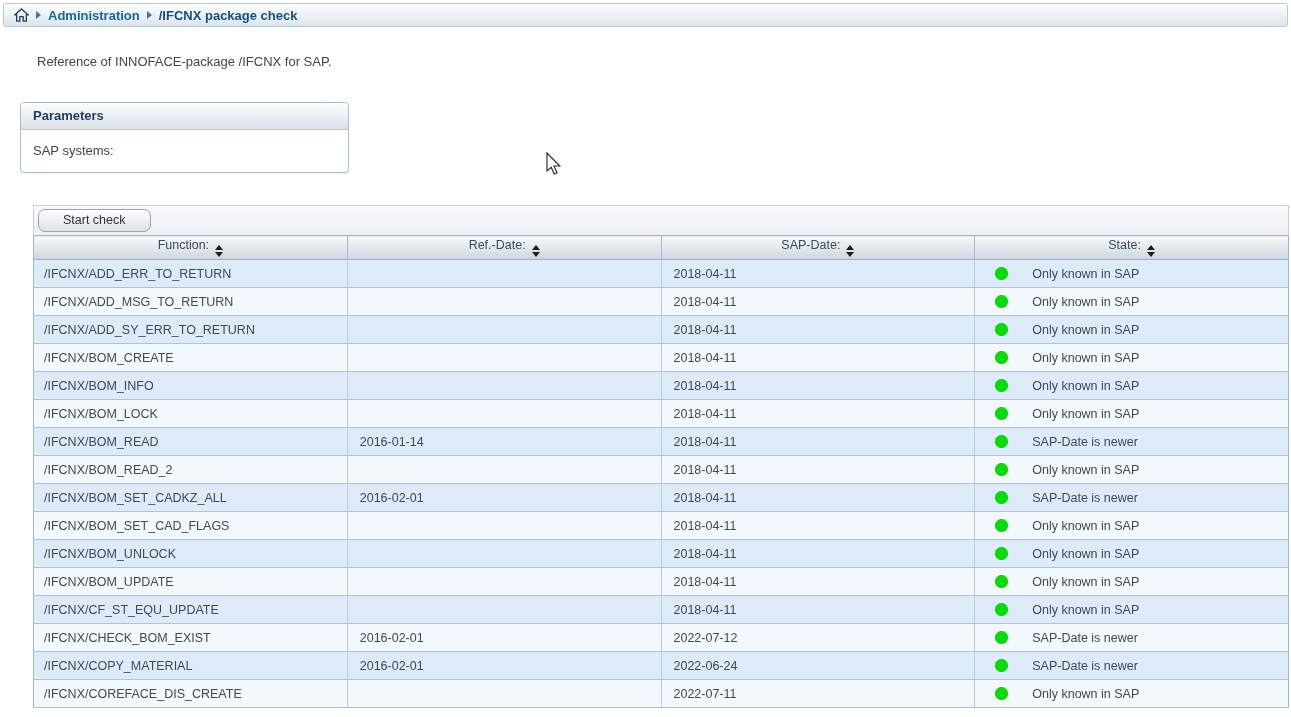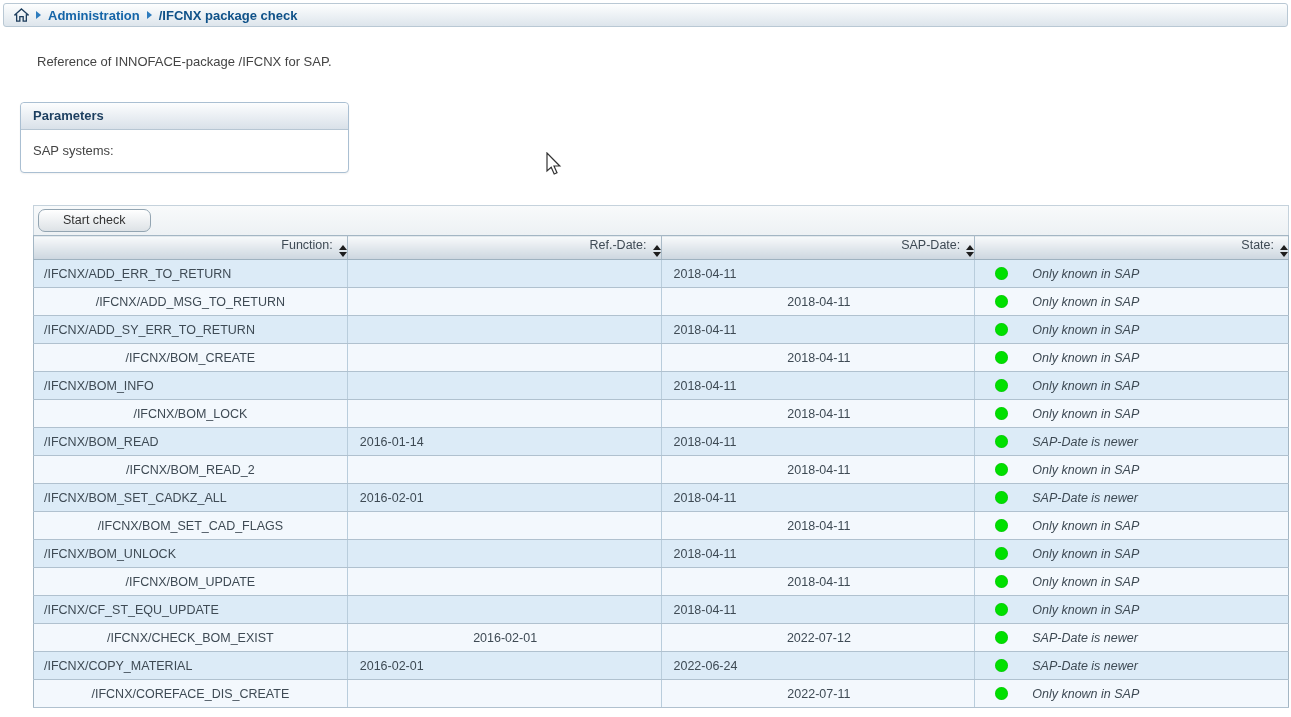--- a/index.html
+++ b/index.html
@@ -38,31 +38,31 @@
 
   
   .grid-wrap { margin:32px 2px 0 33px; }
   .toolbar { border:1px solid #c5d2dc; border-bottom:none; background:linear-gradient(#f8fafb,#edf1f4);
     padding:4px 4px; height:30px; display:flex; align-items:center; }
   .btn { padding:3px 24px 4px; border:1px solid #93a5b2; border-radius:7px;
     background:linear-gradient(#ffffff,#dde2e6); color:#333;
     font:12.5px "Liberation Sans","DejaVu Sans",sans-serif; cursor:pointer; }
   table { width:100%; border-collapse:collapse; border:1px solid #a3b6c4; table-layout:fixed; }
   th { height:24px; background:linear-gradient(#f8fafb,#ccd6df); font-weight:normal;
-    color:#3e4a54; font-size:12.5px; text-align:right; border-right:1px solid #a9bac7;
+    color:#3e4a54; font-size:12.5px; text-align:center; border-right:1px solid #a9bac7;
     border-bottom:1px solid #9fb2c0; cursor:pointer; }
   th:last-child, td:last-child { border-right:none; }
   td { height:28px; font-size:12.5px; color:#3e4a54; padding:0 10px;
     border-right:1px solid #b9cdDC; border-right:1px solid #b9cddc;
     border-bottom:1px solid #b0c1cf; white-space:nowrap; overflow:hidden; }
   tr.odd td { background:#dcebf7; }
-  tr.even td { background:#f3f8fd;text-align:center; }
+  tr.even td { background:#f3f8fd; }
   td.c-ref, td.c-sap { padding-left:12px; }
   td.c-state { padding-left:20px; }
-  .state-cell { display:flex; align-items:center;font-style:italic; }
+  .state-cell { display:flex; align-items:center; }
   .dot { width:13px; height:13px; border-radius:50%; background:#00e000;
     box-shadow:inset 0 0 1px rgba(0,90,0,.5); flex:none; }
   .state-text { margin-left:24px; }
 
   .sort { display:inline-flex; flex-direction:column; align-items:center; gap:2px;
     margin-left:6px; vertical-align:-1px; }
   .sort i { display:block; width:0; height:0; border-left:4px solid transparent;
     border-right:4px solid transparent; }
   .sort .up { border-bottom:5px solid #1d1d1d; }
   .sort .down { border-top:5px solid #1d1d1d; }

